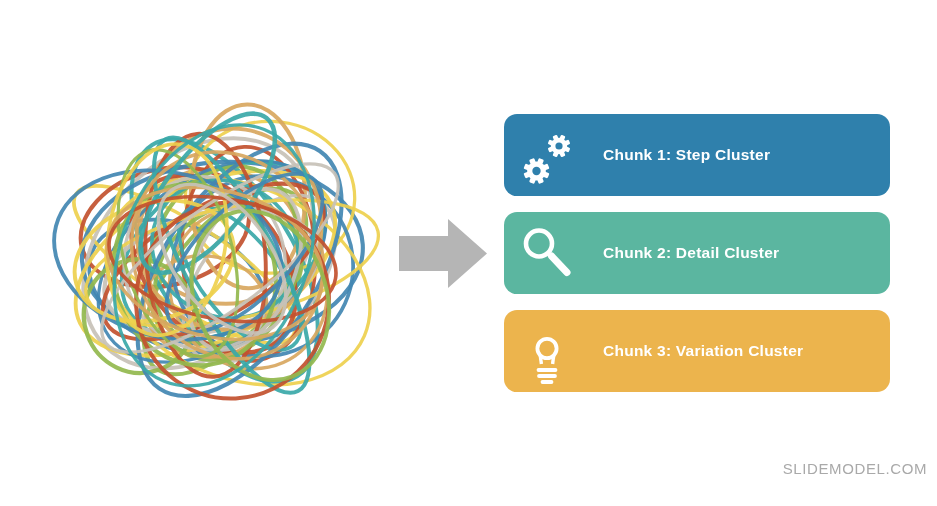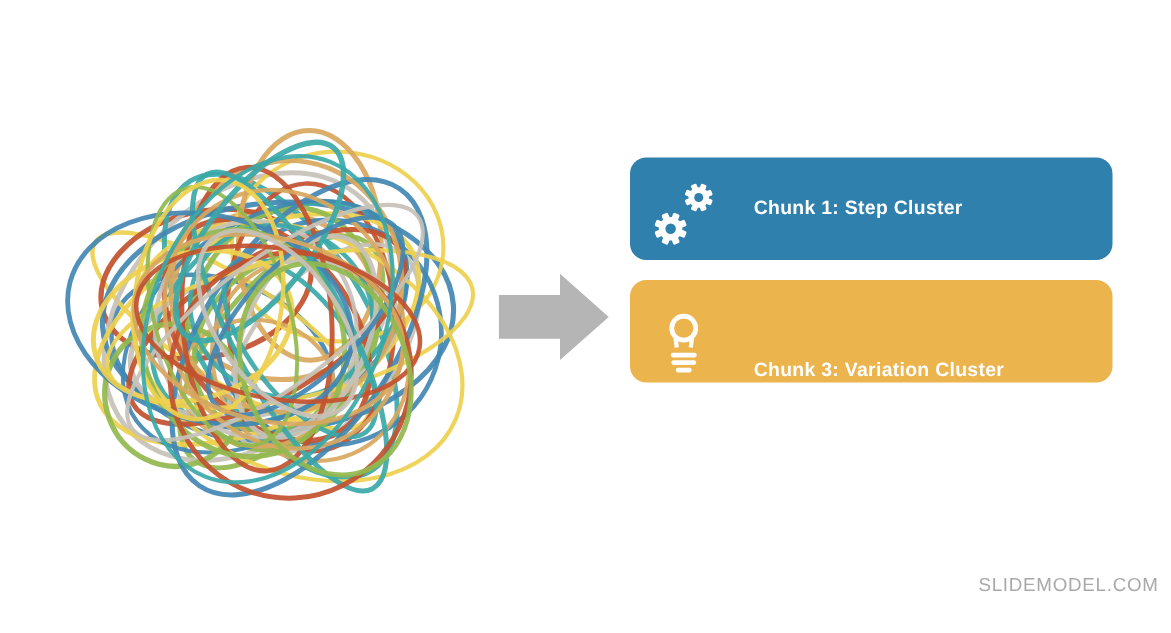--- a/index.html
+++ b/index.html
@@ -2,21 +2,21 @@
 <html style="--icon-color: #ffffff; --label-color: #ffffff; --arrow-color: #b5b5b5; --watermark-color: #a9a9a9;"><head>
 <meta charset="utf-8">
 <style>
   html,body{margin:0;padding:0;background:#ffffff;}
   .canvas{
     position:relative;width:937px;height:506px;background:#ffffff;overflow:hidden;
     font-family:"Liberation Sans",sans-serif;
   }
   .tangle{position:absolute;left:42px;top:84px;}
   .arrow{position:absolute;left:399px;top:219px;}
-  .cards{position:absolute;left:504px;top:126px;width:386px;display:flex;flex-direction:column;gap:16px;}
+  .cards{position:absolute;left:504px;top:114px;width:386px;display:flex;flex-direction:column;gap:16px;}
   .card{
     position:relative;height:82px;border-radius:13px;display:flex;align-items:center;
     padding-left:99px;box-sizing:border-box;
   }
   .card .label{
     color:var(--label-color,#ffffff);font-size:15.5px;font-weight:bold;letter-spacing:.25px;
     font-family:"Liberation Sans",sans-serif;white-space:nowrap;
   }
   .icon{position:absolute;left:15px;width:56px;height:56px;}
   .icon-gears{top:17px;}
@@ -113,22 +113,29 @@
             <rect x="-2.7" y="-13" width="5.4" height="6.5" rx="1.2" transform="rotate(247.5)" fill="var(--icon-color,#fff)"></rect>
             <rect x="-2.7" y="-13" width="5.4" height="6.5" rx="1.2" transform="rotate(292.5)" fill="var(--icon-color,#fff)"></rect>
             <rect x="-2.7" y="-13" width="5.4" height="6.5" rx="1.2" transform="rotate(337.5)" fill="var(--icon-color,#fff)"></rect>
             <circle r="9.4" fill="var(--icon-color,#fff)"></circle>
             <circle r="4.2" fill="currentColor"></circle>
           </g>
       </svg>
       <span class="label">Chunk 1: Step Cluster</span>
     </div>
 
+    <div class="card" style="background: rgb(91, 182, 160); color: rgb(91, 182, 160);">
+      <svg class="icon icon-magnifier" viewBox="0 0 56 56">
+        <circle cx="20" cy="19.5" r="13" fill="none" stroke="var(--icon-color,#fff)" stroke-width="4.6"></circle>
+        <line x1="32.5" y1="32" x2="48" y2="48.5" stroke="var(--icon-color,#fff)" stroke-width="7" stroke-linecap="round"></line>
+      </svg>
+      <span class="label">Chunk 2: Detail Cluster</span>
+    </div>
 
-    <div class="card" style="background: rgb(236, 180, 77); color: rgb(236, 180, 77); align-items: flex-end;">
+    <div class="card" style="background: rgb(236, 180, 77); color: rgb(236, 180, 77);">
       <svg class="icon icon-bulb" viewBox="0 0 56 56">
         <circle cx="28" cy="15.5" r="9.6" fill="none" stroke="var(--icon-color,#fff)" stroke-width="3.8"></circle>
         <line x1="21.2" y1="21.8" x2="22.4" y2="31" stroke="var(--icon-color,#fff)" stroke-width="3.4"></line>
         <line x1="34.8" y1="21.8" x2="33.6" y2="31" stroke="var(--icon-color,#fff)" stroke-width="3.4"></line>
         <line x1="19.5" y1="37" x2="36.5" y2="37" stroke="var(--icon-color,#fff)" stroke-width="3.8" stroke-linecap="round"></line>
         <line x1="20" y1="43" x2="36" y2="43" stroke="var(--icon-color,#fff)" stroke-width="3.8" stroke-linecap="round"></line>
         <line x1="23.5" y1="49" x2="32.5" y2="49" stroke="var(--icon-color,#fff)" stroke-width="3.8" stroke-linecap="round"></line>
       </svg>
       <span class="label">Chunk 3: Variation Cluster</span>
     </div>

